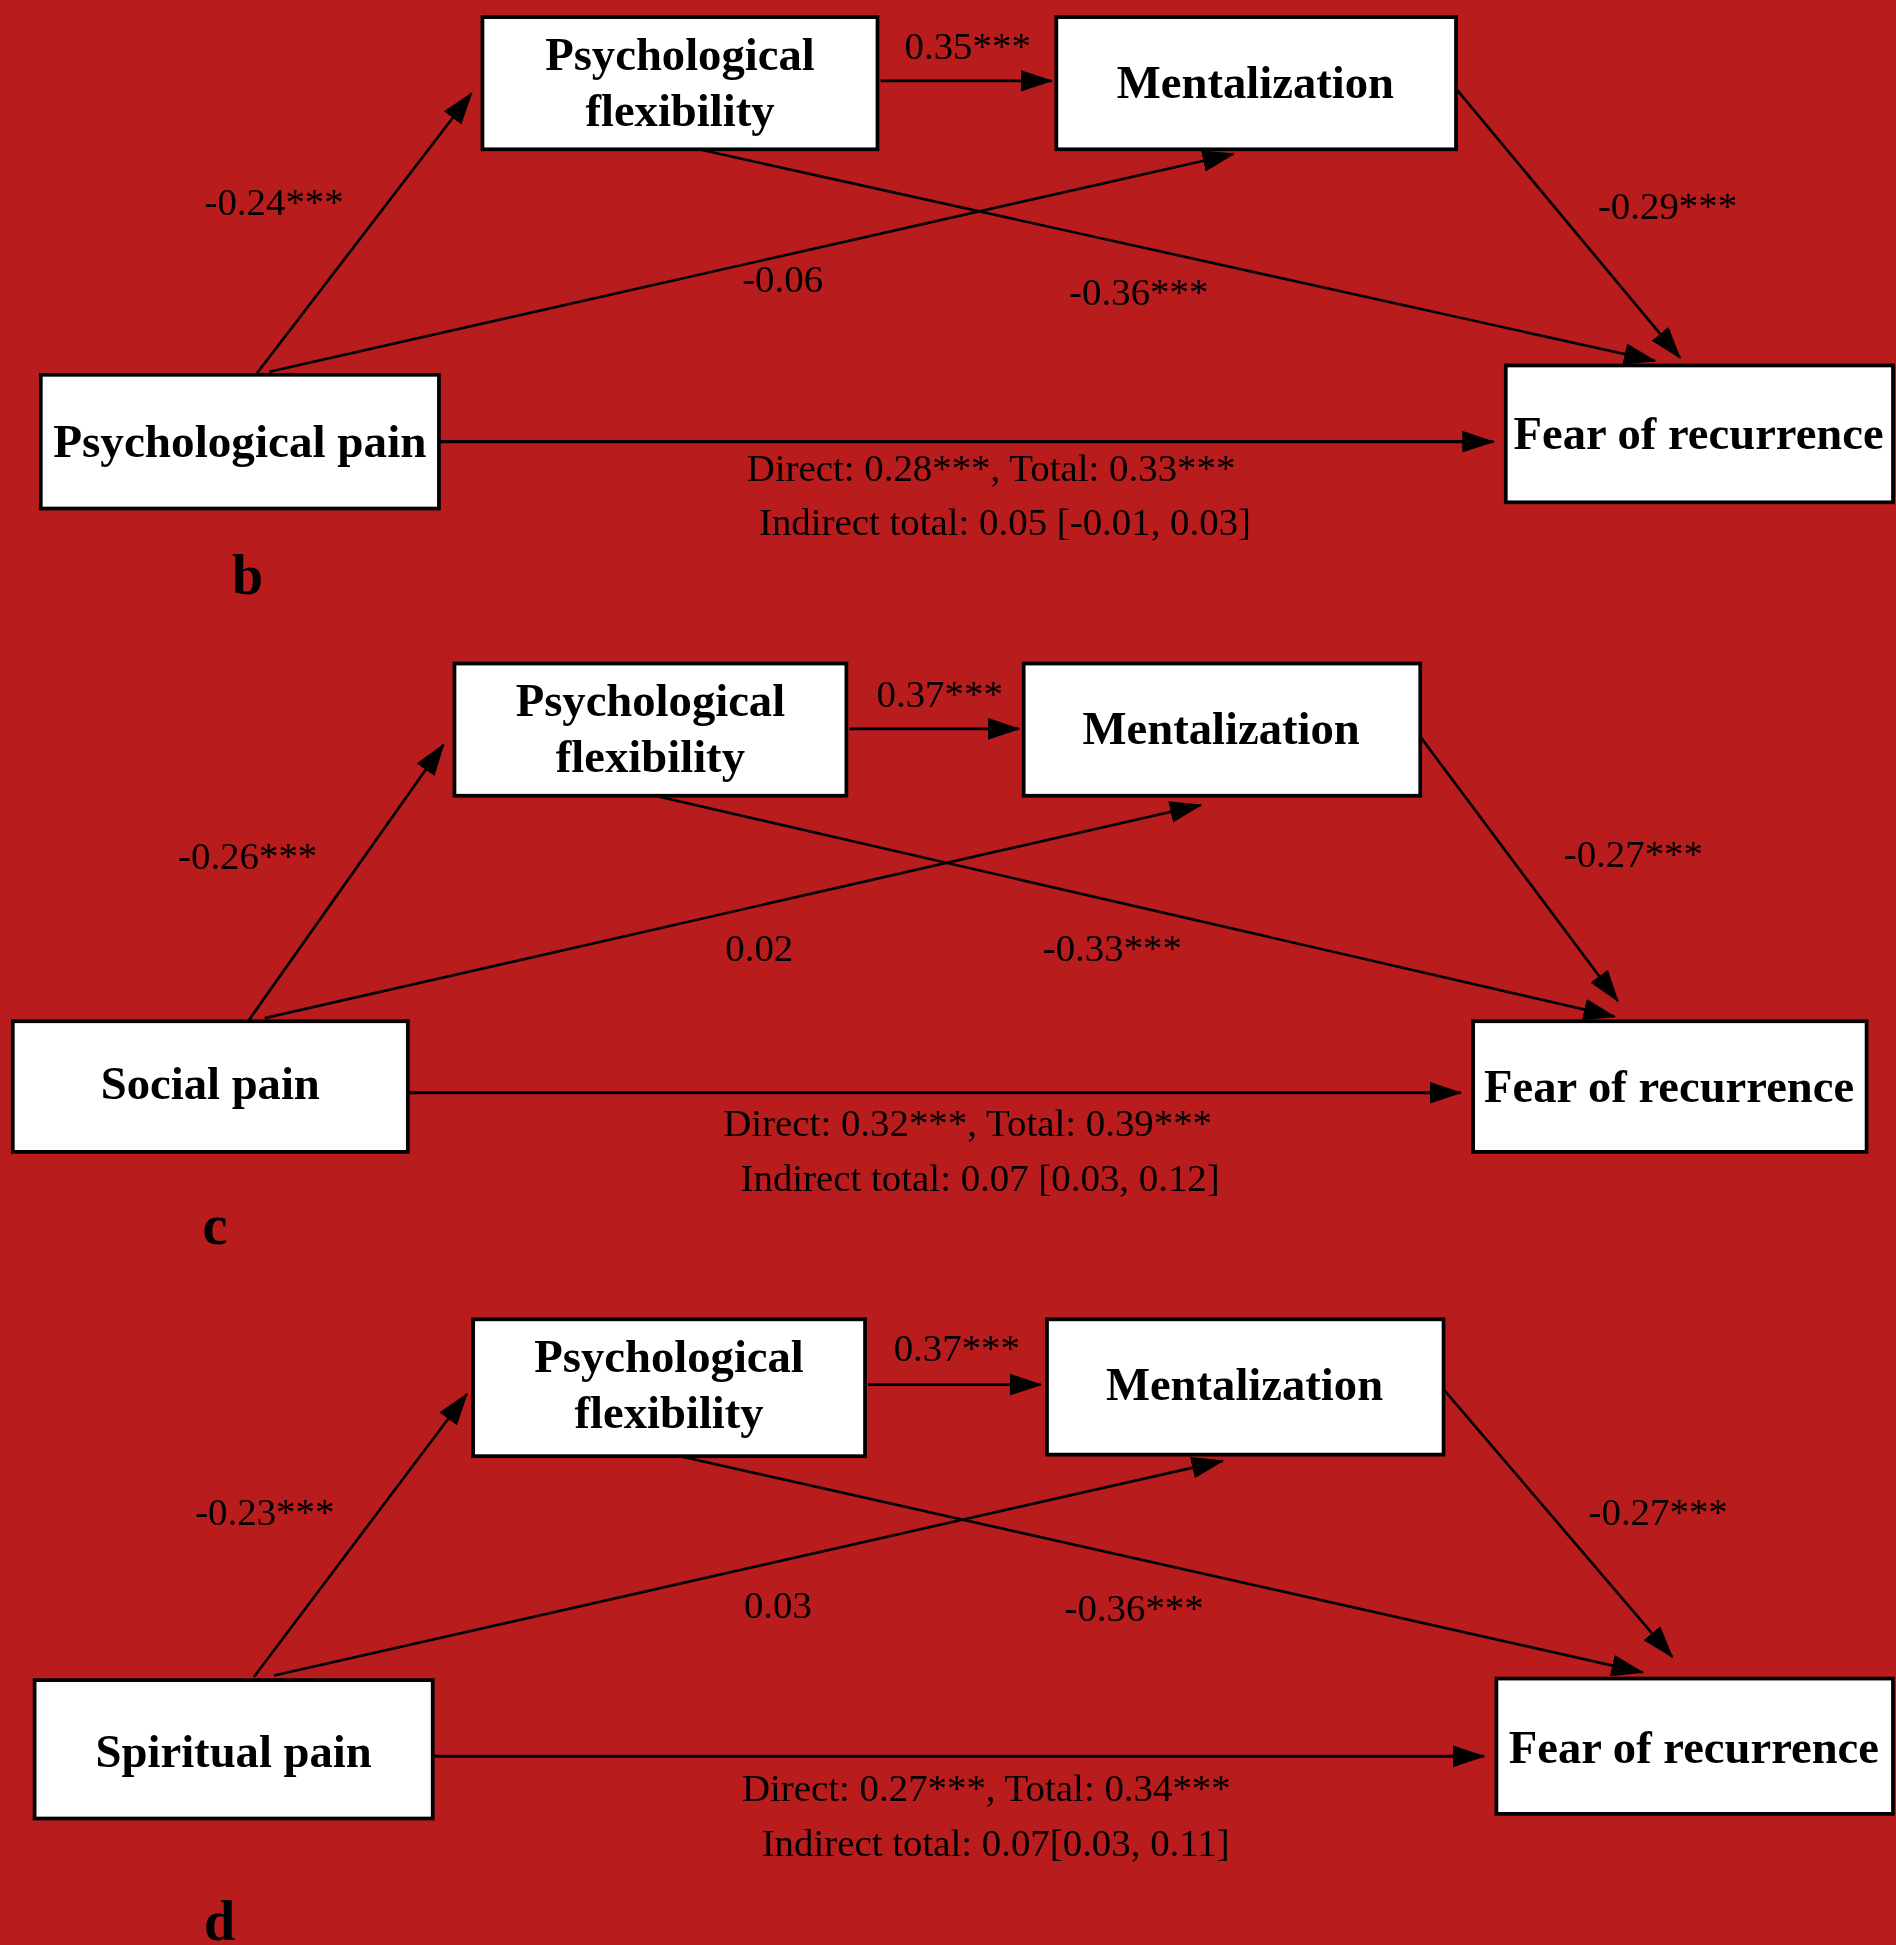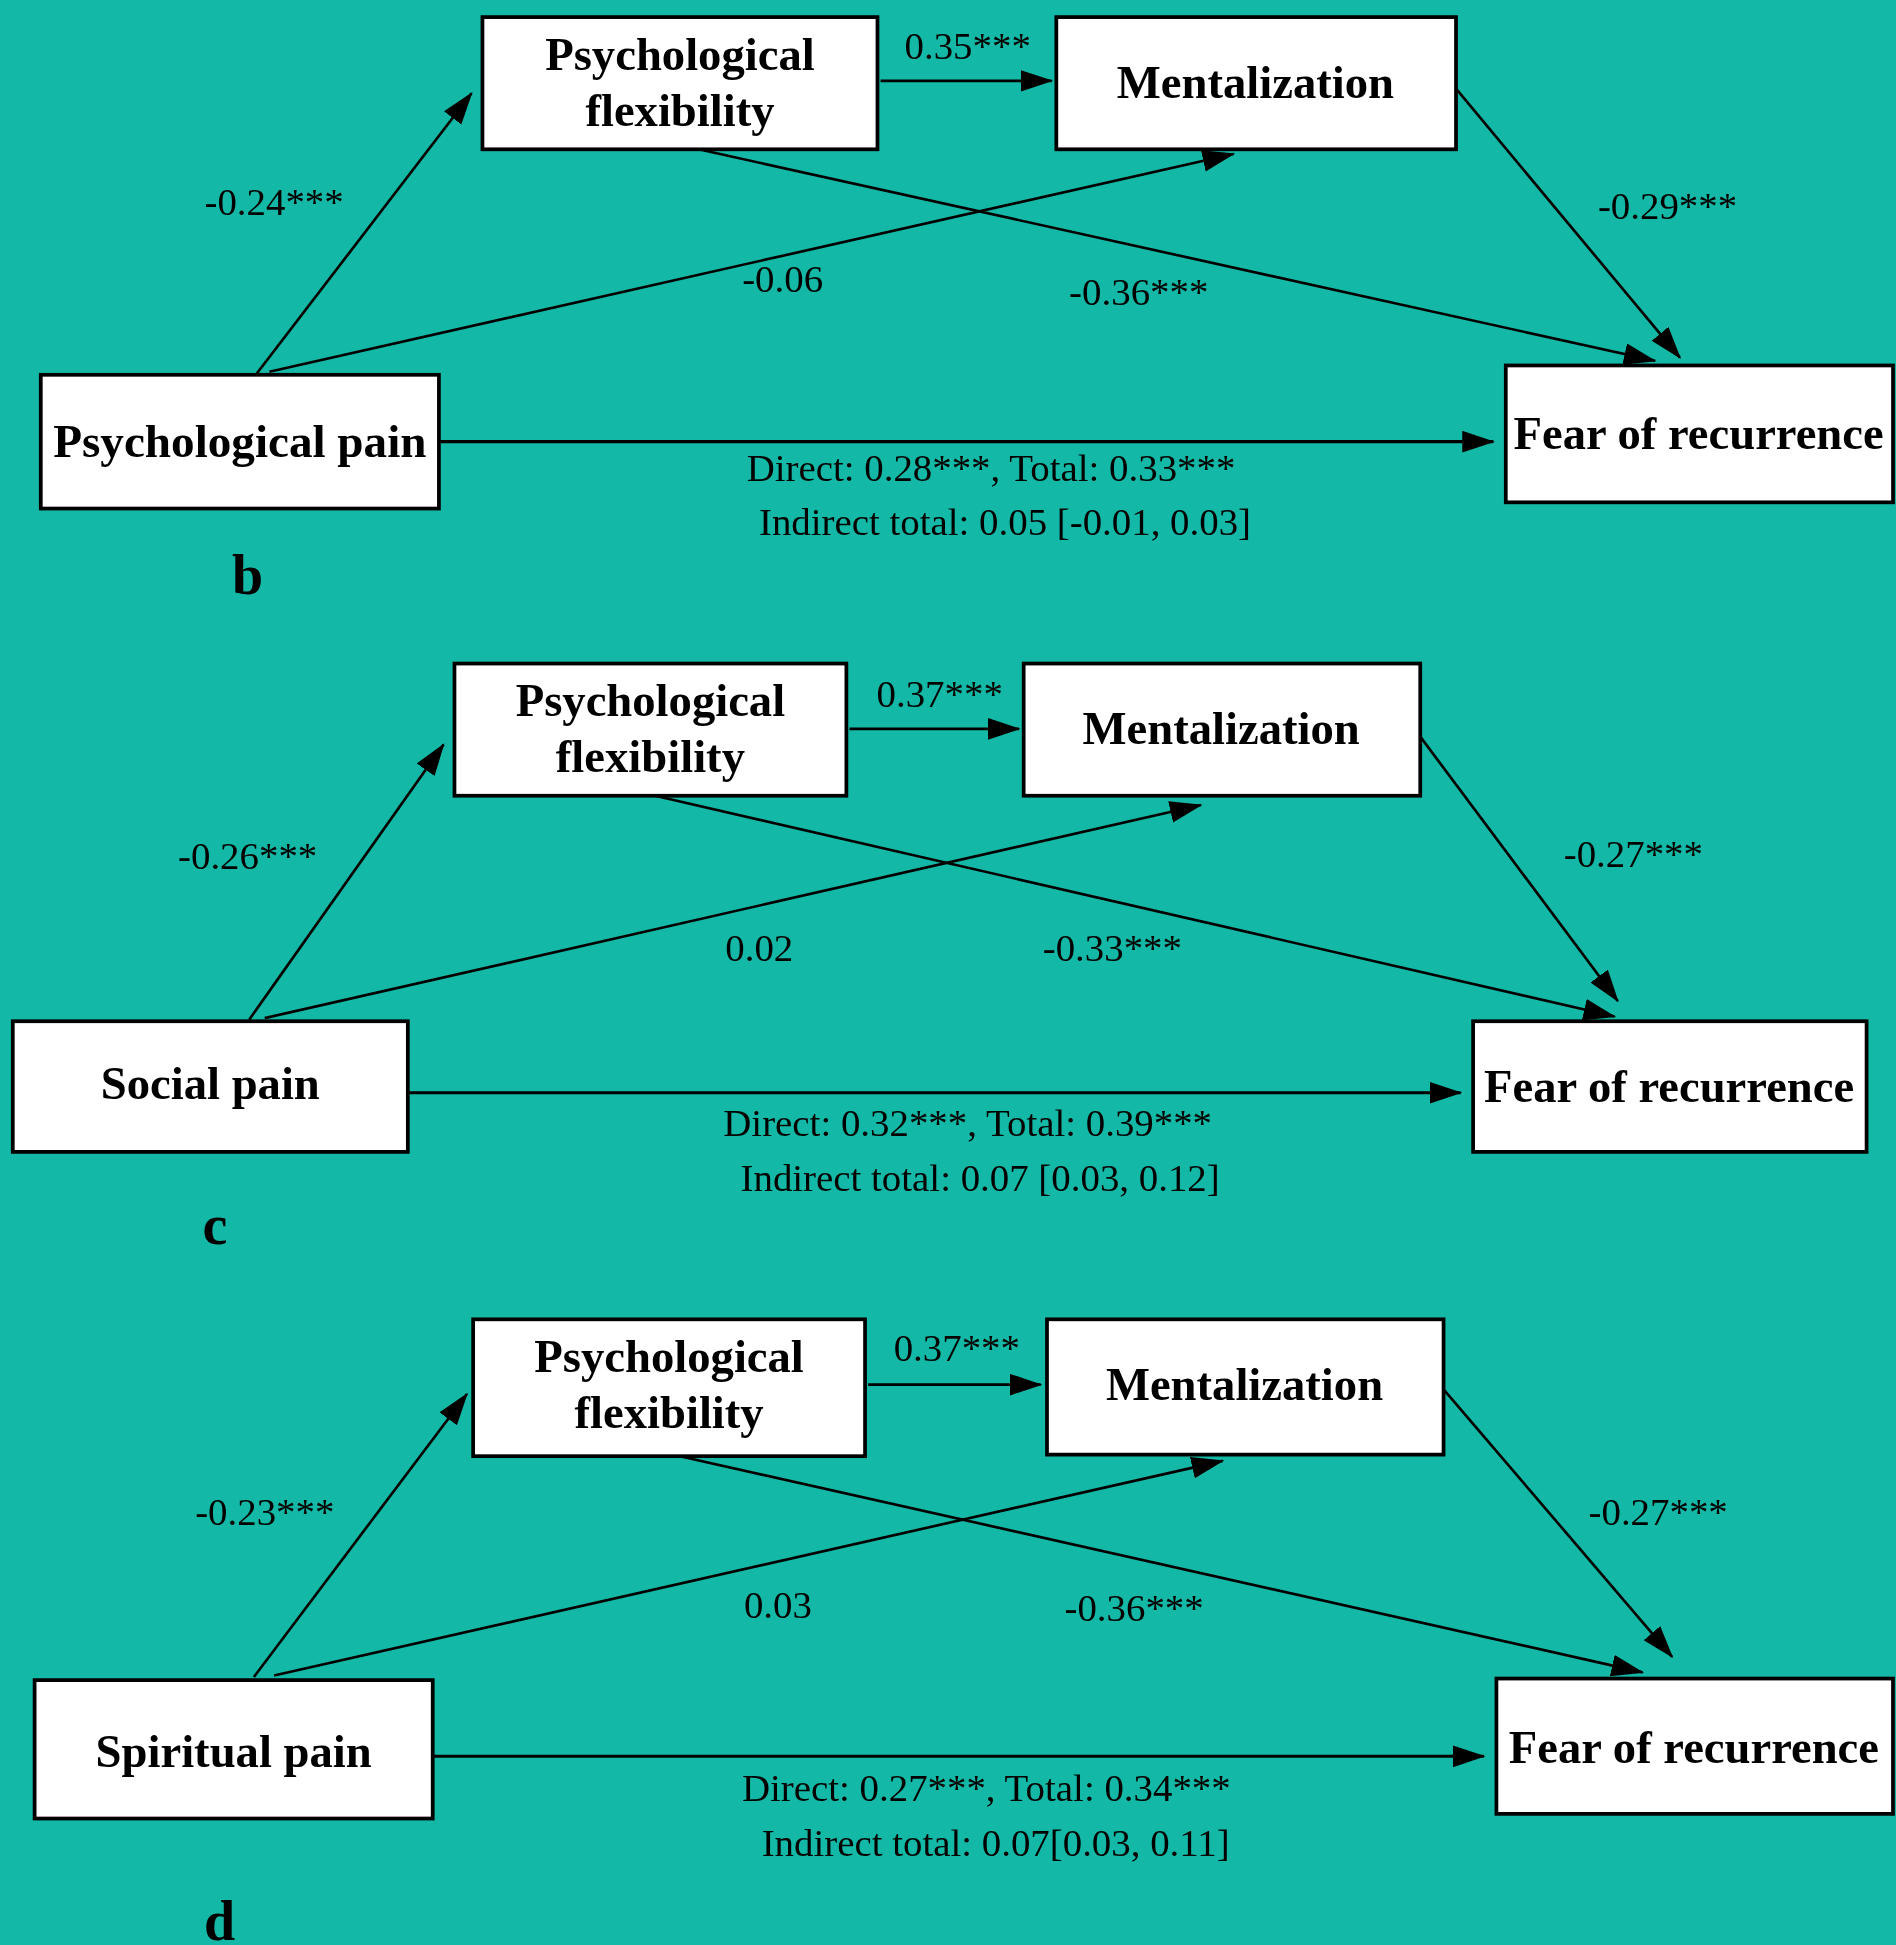--- a/index.html
+++ b/index.html
@@ -1,18 +1,18 @@
 <!DOCTYPE html>
 <html style="font-size:8.3px"><head>
 <meta charset="utf-8">
 <title></title>
 <style>
   html, body { margin: 0; padding: 0; background: #ffffff; }
   body { width: 1897px; }
-  .figure { width: 1897px; background: #14b8a6; }
+  .figure { width: 1897px; background: #b91c1c; }
   svg { display: block; }
   svg text {
     font-family: "Liberation Serif", "DejaVu Serif", serif;
     fill: #000000;
   }
   .box-label { font-weight: bold; font-size: 30px; text-anchor: middle; }
   .coef      { font-size: 25px; text-anchor: middle; }
   .effects   { font-size: 25px; text-anchor: middle; }
   .letter    { font-weight: bold; font-size: 36px; text-anchor: middle; }
   .node      { fill: #ffffff; stroke: #000000; stroke-width: 2.4px; }

